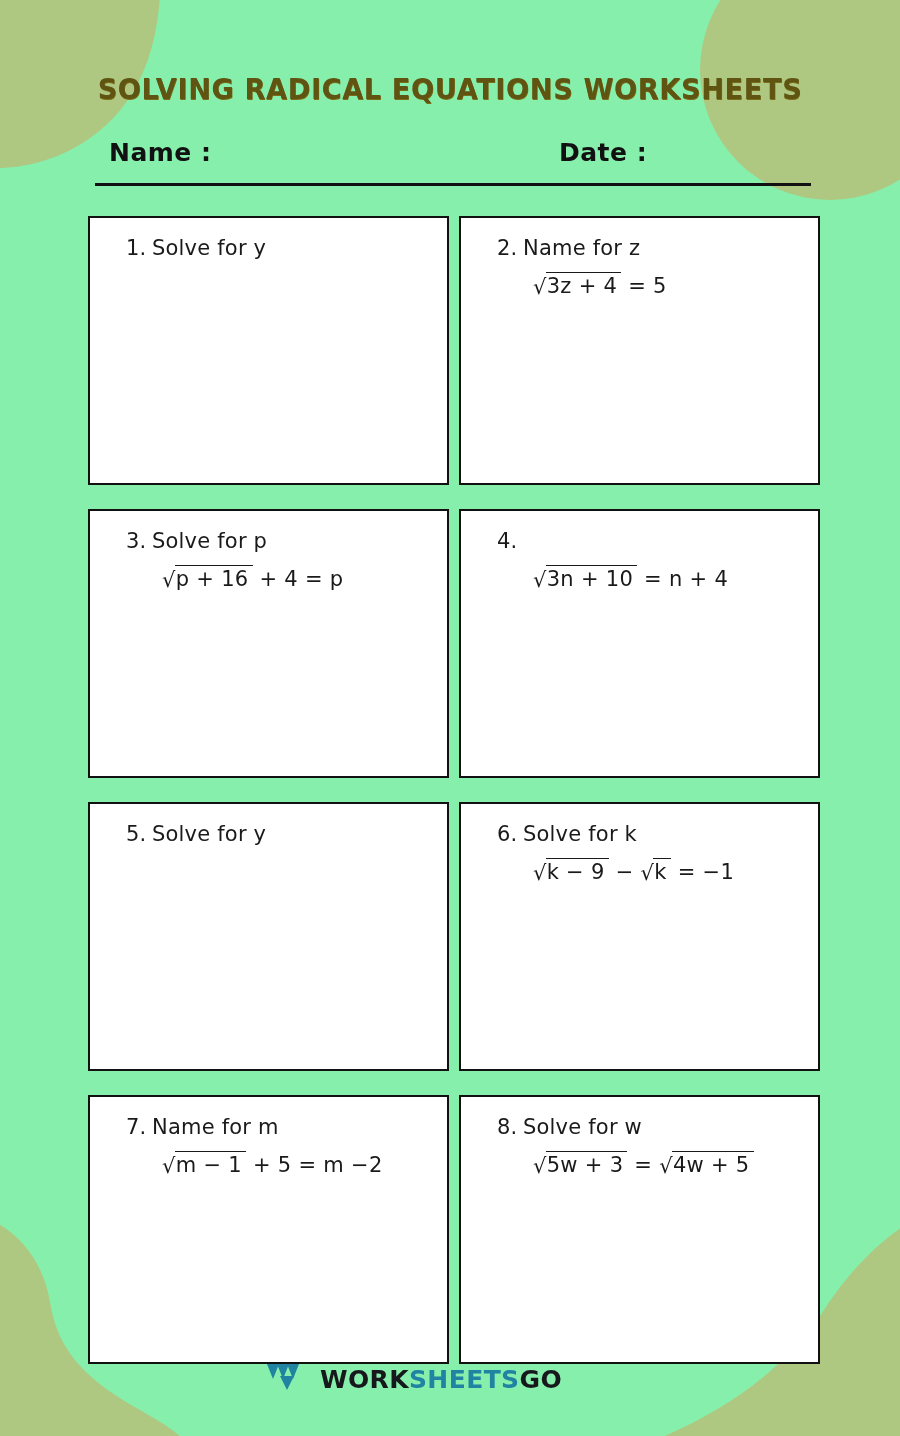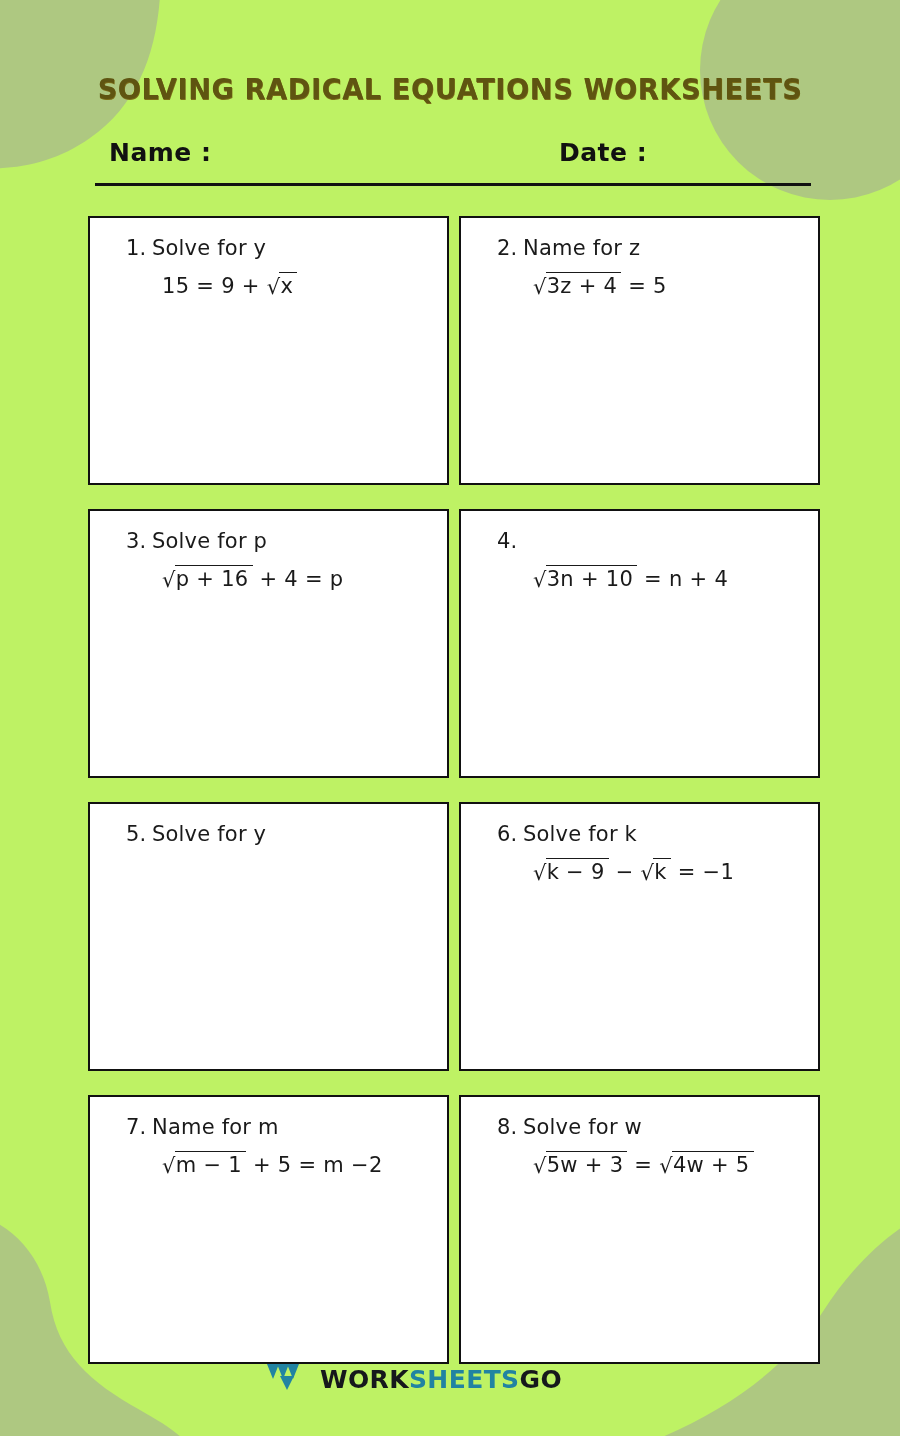--- a/index.html
+++ b/index.html
@@ -7,21 +7,21 @@
     padding: 0;
     background: #ffffff;
   }
   body {
     font-family: "DejaVu Sans", sans-serif;
   }
   .page {
     position: relative;
     width: 900px;
     height: 1436px;
-    background: #bef264;
+    background: #86efac;
     overflow: hidden;
   }
 
   
   .blob {
     position: absolute;
     pointer-events: none;
   }
   .blob-tl { top: -4px;  left: -40px; }
   .blob-tr { top: -60px; right: -60px; }
@@ -191,21 +191,20 @@
   </div>
   <div class="meta-rule"></div>
 
   <div class="grid">
 
     <div class="cell">
       <div class="prob-head">
         <span class="prob-num">1.</span>
         <span class="prob-prompt">Solve for y</span>
       </div>
-      <div class="prob-eq"><span>15 = 9 + </span><span class="radtok"><span class="radsign">√</span><span class="radicand">x</span></span><span></span></div>
     </div>
 
     <div class="cell">
       <div class="prob-head">
         <span class="prob-num">2.</span>
         <span class="prob-prompt">Name for z</span>
       </div>
       <div class="prob-eq"><span></span><span class="radtok"><span class="radsign">√</span><span class="radicand">3z + 4</span></span><span> = 5</span></div>
     </div>
 

